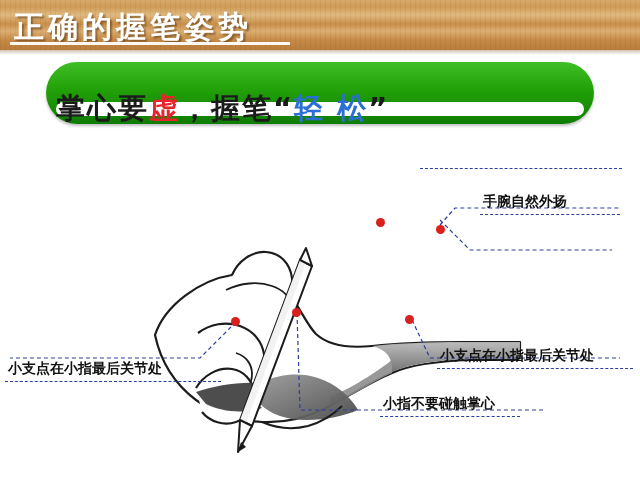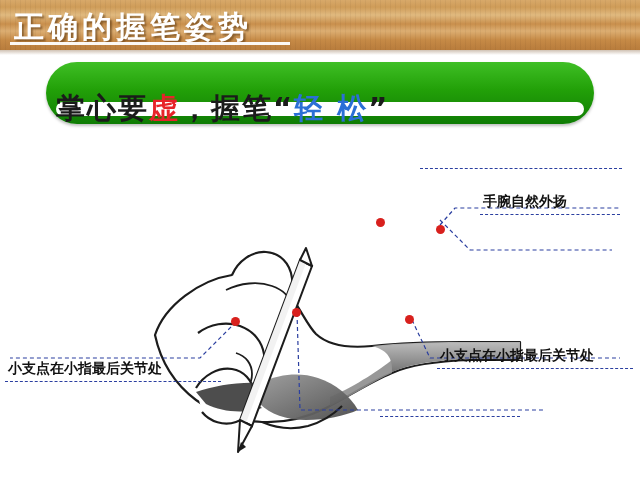--- a/index.html
+++ b/index.html
@@ -217,18 +217,19 @@
   <div class="dot" style="left:231px; top:317px;"></div>
 
   <div class="underline-blue" style="left:420px; top:168px; width:202px;"></div>
 
   <div class="callout" style="left:483px; top:194px;">手腕自然外扬</div>
   <div class="underline-blue" style="left:480px; top:214px; width:140px;"></div>
 
   <div class="callout" style="left:440px; top:348px;">小支点在小指最后关节处</div>
   <div class="underline-blue" style="left:437px; top:368px; width:196px;"></div>
 
+  <div class="callout" style="left:383px; top:396px;">小指不要碰触掌心</div>
   <div class="underline-blue" style="left:380px; top:416px; width:140px;"></div>
 
   <div class="callout" style="left:8px; top:361px;">小支点在小指最后关节处</div>
   <div class="underline-blue" style="left:5px; top:381px; width:216px;"></div>
 
 </div>
 
 </body></html>

